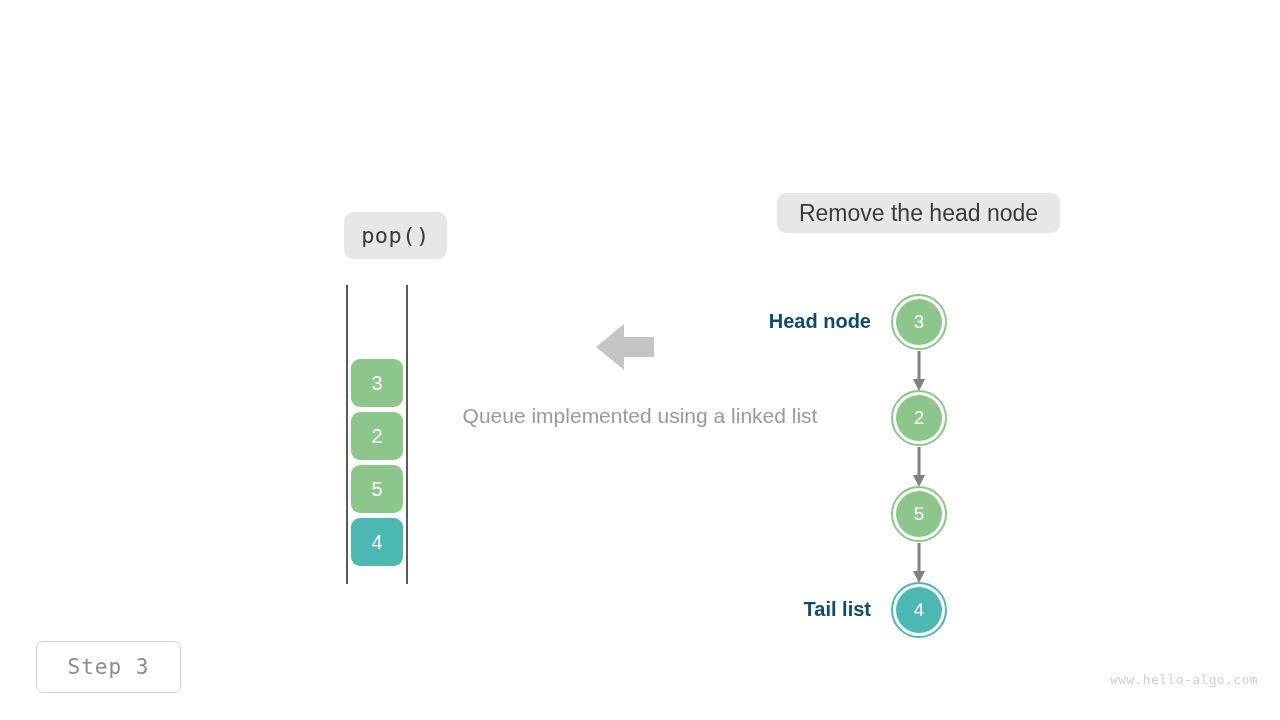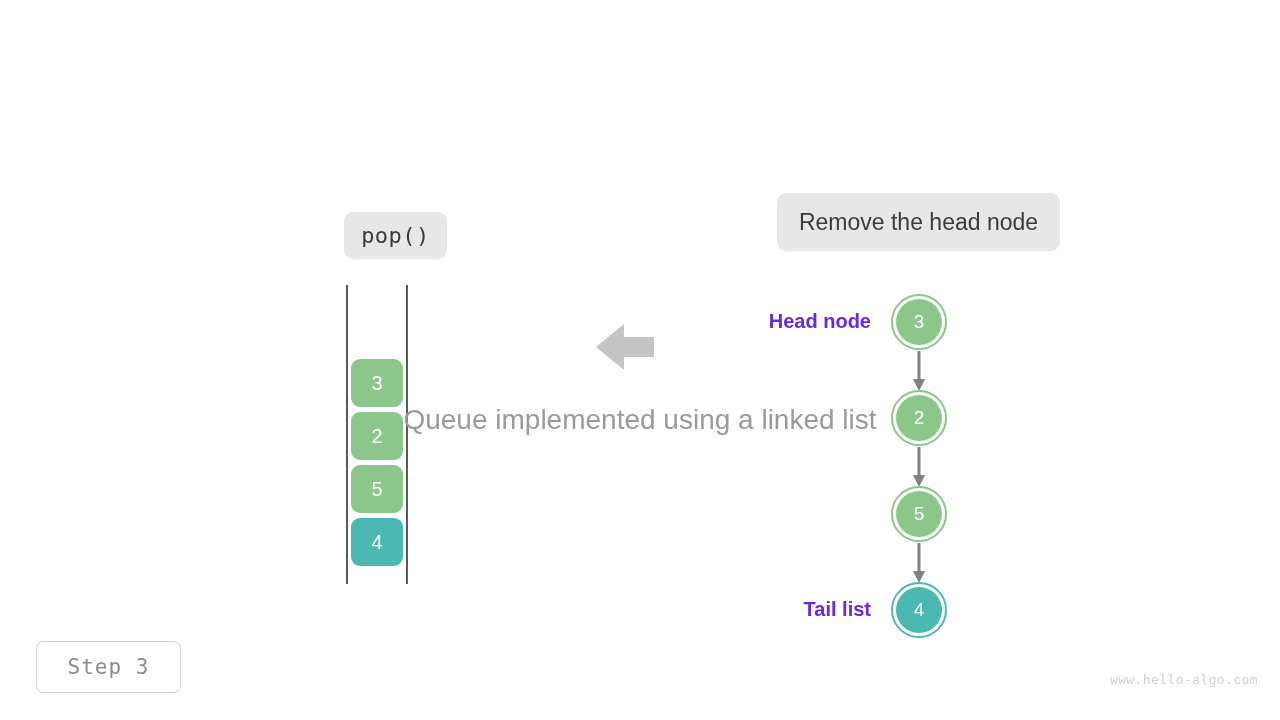--- a/index.html
+++ b/index.html
@@ -35,21 +35,21 @@
     height: 47px;
     font-family: "DejaVu Sans Mono", "Liberation Mono", monospace;
     font-size: 22px;
     letter-spacing: 0.5px;
   }
 
   #action-chip {
     left: 777px;
     top: 193px;
     width: 283px;
-    height: 58px;
+    height: 40px;
     font-size: 23px;
   }
 
   
   #queue-container {
     position: absolute;
     left: 346px;
     top: 285px;
     width: 62px;
     height: 299px;
@@ -93,21 +93,21 @@
     width: 58px;
     height: 50px;
   }
   #caption {
     position: absolute;
     left: 0;
     top: 404px;
     width: 1280px;
     text-align: center;
     color: #9a9a9a;
-    font-size: 28px;
+    font-size: 21px;
   }
 
   
   #linked-list {
     position: absolute;
     left: 860px;
     top: 285px;
     width: 120px;
     height: 365px;
   }
@@ -141,21 +141,21 @@
   .link-arrow {
     position: absolute;
     left: 52px;
     width: 14px;
     height: 42px;
   }
 
   
   .endpoint-label {
     position: absolute;
-    color: #6d28d9;
+    color: #0c4a6e;
     font-size: 20px;
     font-weight: bold;
     white-space: nowrap;
     text-align: right;
   }
   #head-label { left: 655px; top: 310px; width: 216px; }
   #tail-label { left: 655px; top: 598px; width: 216px; }
 
   
   #step-badge {

